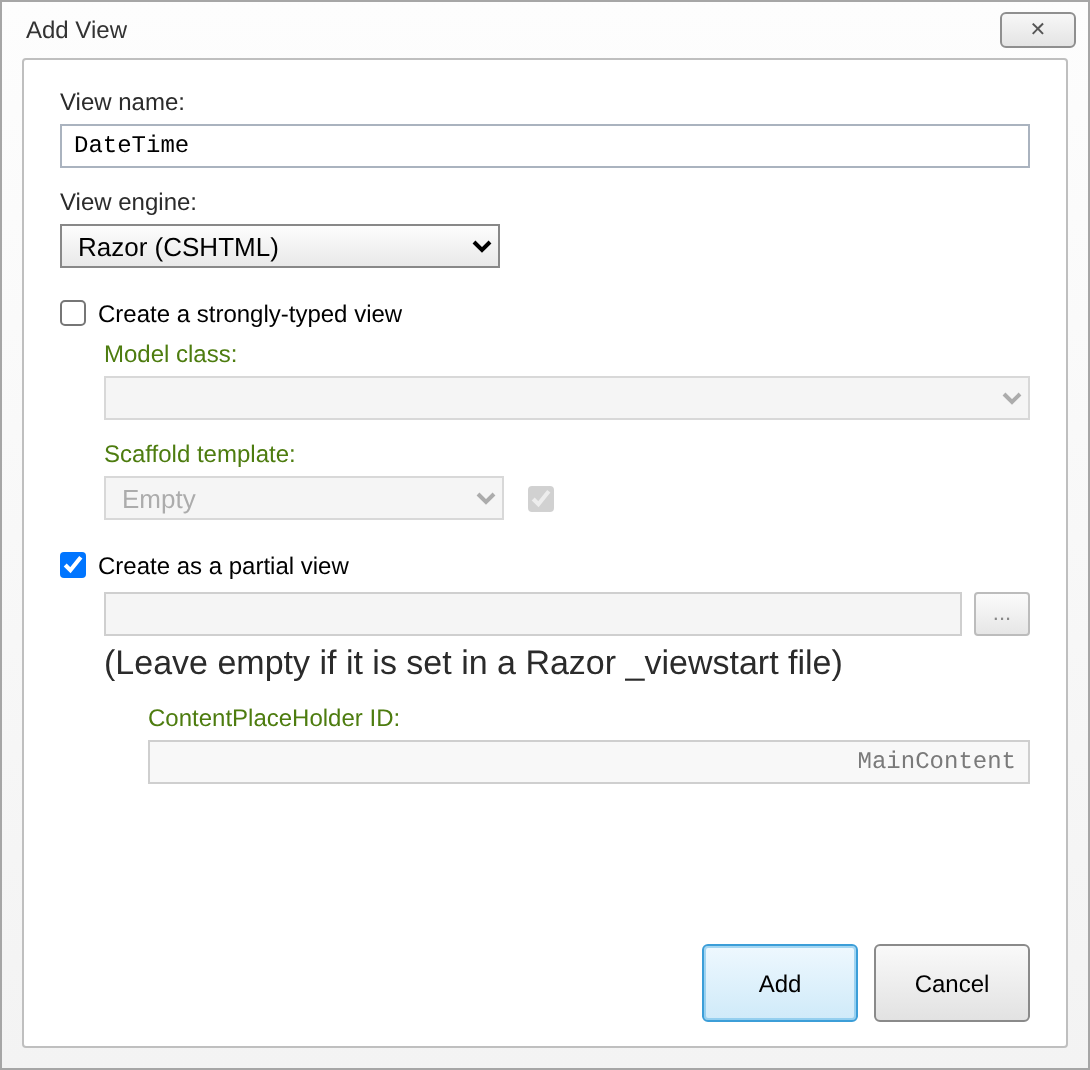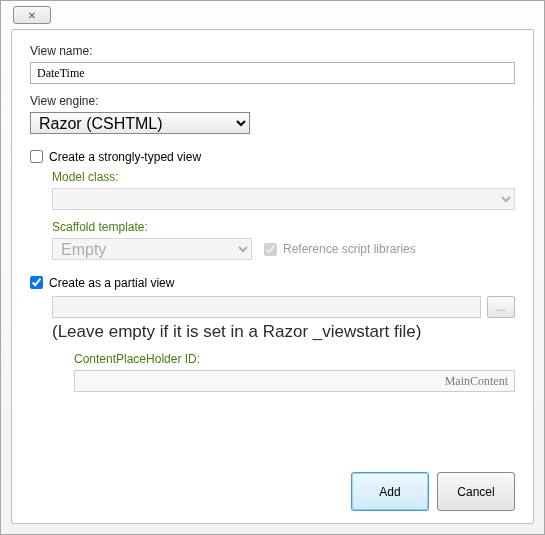--- a/index.html
+++ b/index.html
@@ -62,35 +62,35 @@
   .label {
     color: #2b2b2b;
     margin-bottom: 4px;
   }
   .label.disabled { color: #4d7c0f; }
   .text-input {
     width: 100%;
     height: 22px;
     border: 1px solid #aab3bf;
     padding: 2px 6px;
-    font-family: Liberation Serif, serif;
+    font-family: Liberation Mono, monospace;
     font-size: 12px;
     background: #fff;
   }
   .text-input:disabled {
     background: #f5f5f5;
     color: #8a8a8a;
     border-color: #cfcfcf;
     text-align: right;
   }
   .select {
     height: 22px;
     border: 1px solid #888;
     font-family: inherit;
-    font-size: 16px;
+    font-size: 13px;
     padding: 1px 4px;
     background: linear-gradient(#fdfdfd,#e9e9e9);
   }
   .select.wide { width: 220px; }
   .select.full { width: 100%; }
   .select:disabled {
     color: #8a8a8a;
     background: #f2f2f2;
     border-color: #c8c8c8;
   }
@@ -163,20 +163,21 @@
     border: 1px solid #3c9ed8;
     background: linear-gradient(#eef8fe,#cfeaf9);
     box-shadow: 0 0 0 1px rgba(90,180,230,0.5) inset;
   }
 </style>
 </head>
 <body>
 
 <div class="window">
   <div class="titlebar">
+    <span class="title">Add View</span>
     <div class="close-btn">
       <span>✕</span>
     </div>
   </div>
 
   <div class="content-outer">
     <div class="panel">
 
       <div class="row">
         <div class="label">View name:</div>
@@ -203,21 +204,20 @@
           </select>
         </div>
         <div class="row">
           <div class="label disabled">Scaffold template:</div>
           <div class="scaffold-row">
             <select class="select" disabled="">
               <option>Empty</option>
             </select>
             <div class="ref-check">
               <input type="checkbox" checked="" disabled="" style="">
-              <span>Reference script libraries</span>
             </div>
           </div>
         </div>
       </div>
 
       <div class="checkbox-row" style="margin-top:6px;">
         <input type="checkbox" checked="" style="">
         <span>Create as a partial view</span>
       </div>
 

